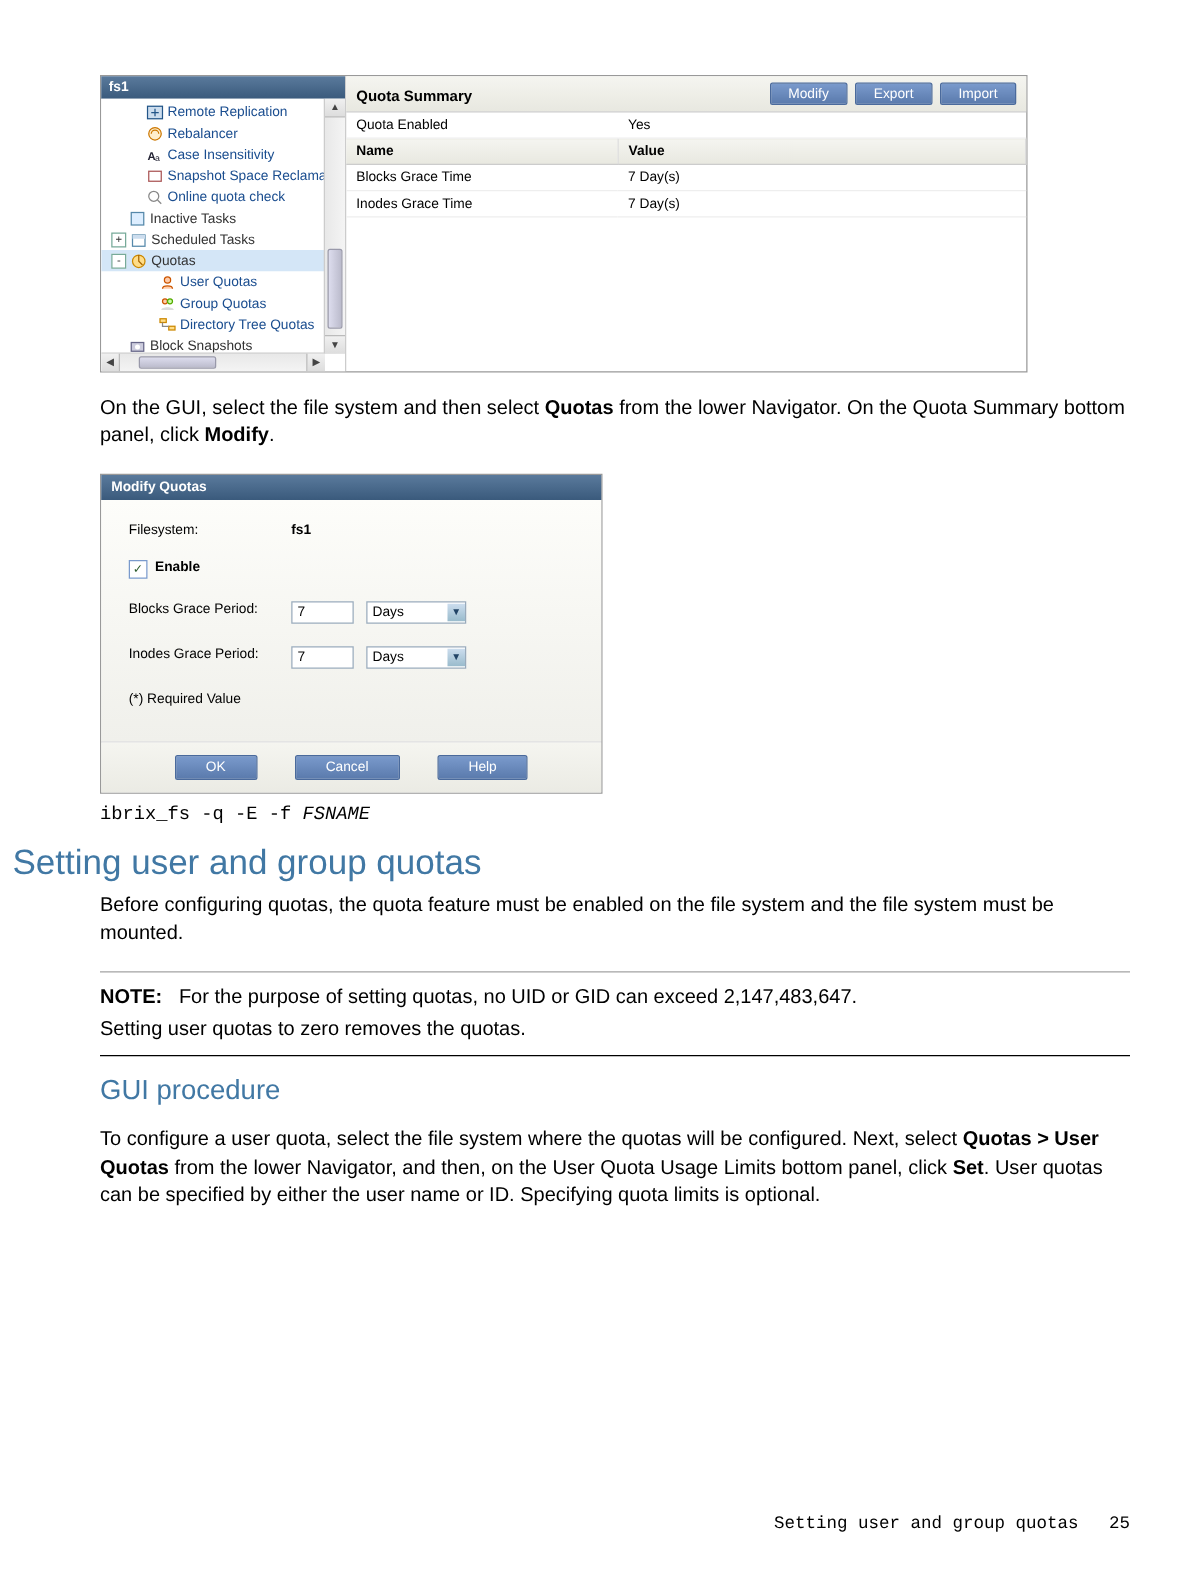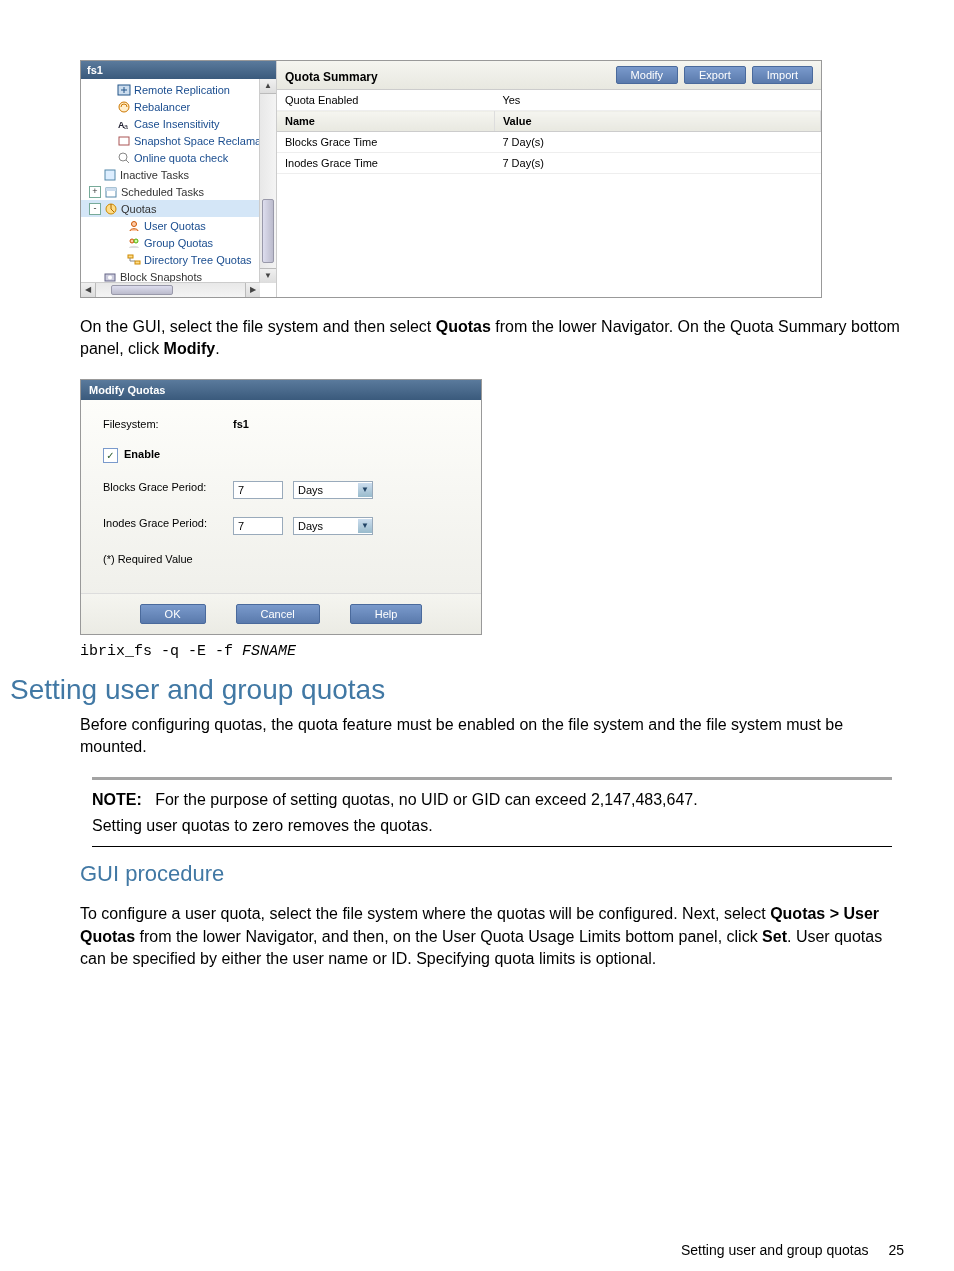--- a/index.html
+++ b/index.html
@@ -41,22 +41,22 @@
 .num-input{width:40px;border:1px solid #9ab;padding:2px 4px;margin-right:10px;background:#fff}
 .unit-select{width:70px;border:1px solid #9ab;padding:2px 4px;background:#fff;display:flex;justify-content:space-between;align-items:center}
 .sel-arrow{width:14px;height:14px;background:linear-gradient(#cde,#9bc);text-align:center;line-height:13px;font-size:8px;color:#246;margin:-2px -4px -2px 4px}
 .req-note{margin-top:14px;margin-bottom:10px}
 .dlg-footer{display:flex;justify-content:center;gap:30px;padding:10px;border-top:1px solid #ddd;background:linear-gradient(#f5f5f0,#ebebe4)}
 .dlg-btn{background:linear-gradient(#7a9acc,#5a7aac);color:#fff;border:1px solid #4a6a9c;padding:3px 24px;font-size:11px;border-radius:2px}
 .code{font-family:"Courier New",monospace;font-size:15px;margin:8px 0 14px 0}
 .code .it{font-style:italic}
 h2{font-family:"Arial Narrow",Arial,sans-serif;font-stretch:condensed;color:#4178a4;font-weight:normal;font-size:28px;margin:14px 0 8px 0;margin-left:-70px}
 h3{font-family:"Arial Narrow",Arial,sans-serif;font-stretch:condensed;color:#4178a4;font-weight:normal;font-size:22px;margin:14px 0 8px 0}
-.note-box{border-top:3px solid #a3a3a3;border-bottom:1px solid #000;padding:9px 0;margin:6px 12px 12px}
-.footer{position:absolute;bottom:13px;right:50px;font-size:14px;font-family:Liberation Sans, sans-serif;font-stretch:condensed}
+.note-box{border-top:1px solid #a3a3a3;border-bottom:1px solid #000;padding:9px 0;margin:6px 0 12px}
+.footer{position:absolute;bottom:44px;right:50px;font-size:14px;font-family:Liberation Mono, monospace;font-stretch:condensed}
 .footer .pn{margin-left:16px}
 
 .ic{width:14px;height:14px}
 </style>
 </head>
 <body>
 
 <div class="page">
 
   <div class="screenshot1">

